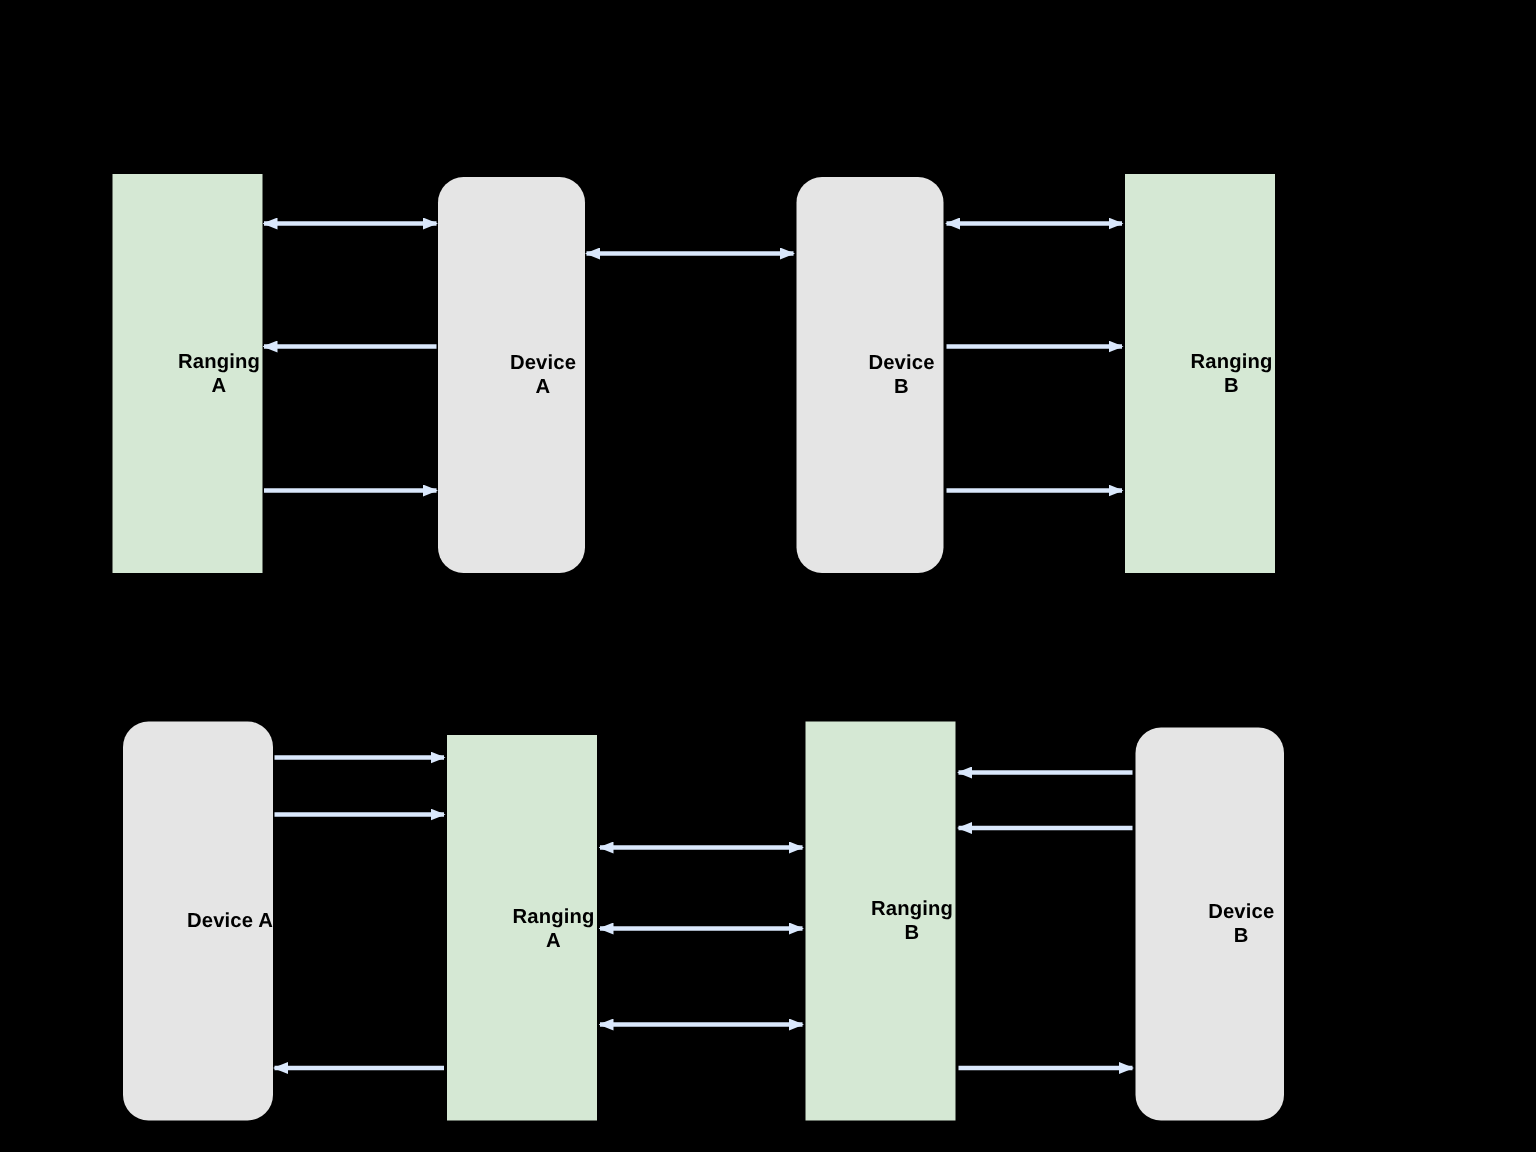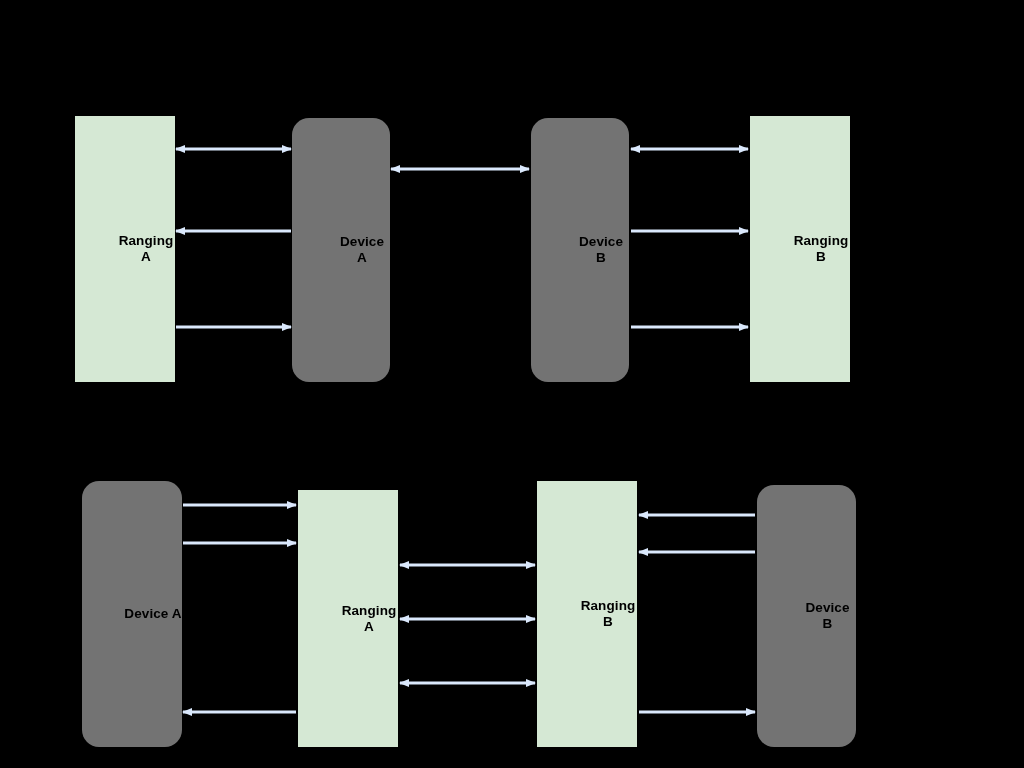--- a/index.html
+++ b/index.html
@@ -31,22 +31,23 @@
     letter-spacing: 0.1px;
     color: #000000;
     text-align: center;
     line-height: 1.15;
   }
   .node.green {
     background: #d5e8d4;
     border-radius: 0;
   }
   .node.blue {
-    background: #737373;
+    background: #e5e5e5;
     border-radius: 17px;
+    justify-content: flex-end;
   }
   .node .label {
     display: block;
     pointer-events: none;
     padding-left: 42px;
   }
   
   #edges {
     position: absolute;
     left: 0;

